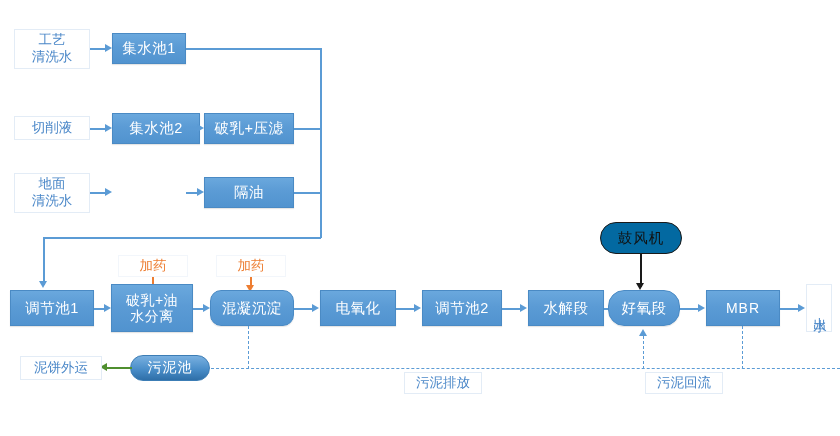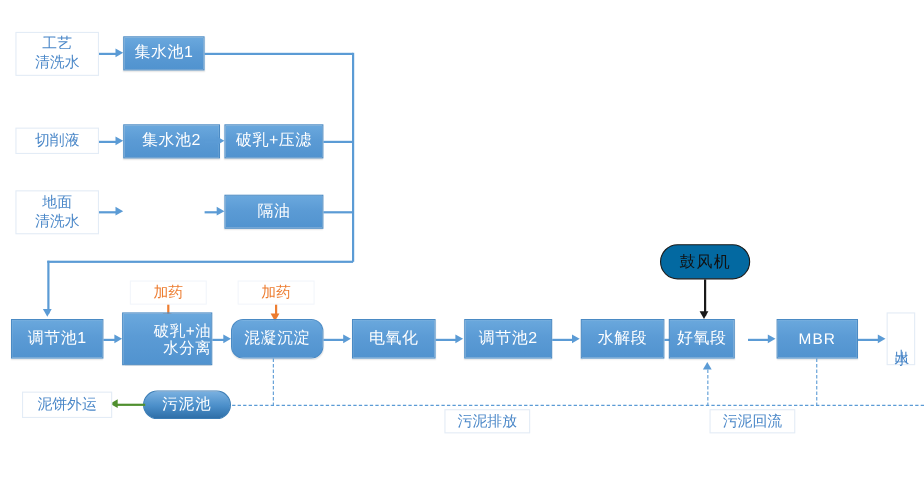--- a/index.html
+++ b/index.html
@@ -159,21 +159,21 @@
   <div class="ar ar-d orange" style="left:246px;top:285px;"></div>
 
   <div class="term" style="left:600px;top:222px;width:82px;height:32px;">鼓风机</div>
   <div class="ln lnv black" style="left:640px;top:254px;height:33px;"></div>
   <div class="ar ar-d black" style="left:636px;top:283px;"></div>
 
   <div class="pbox" style="left:10px;top:290px;width:84px;height:36px;">调节池1</div>
   <div class="ln lnh" style="left:94px;top:308px;width:12px;"></div>
   <div class="ar ar-r" style="left:104px;top:304px;"></div>
 
-  <div class="pbox two" style="left:111px;top:284px;width:82px;height:48px;flex-direction:column;align-items:flex-end;">
+  <div class="pbox two" style="left:111px;top:284px;width:82px;height:48px;flex-direction:column;">
     <span>破乳+油</span>
     <span>水分离</span>
   </div>
   <div class="ln lnh" style="left:193px;top:308px;width:12px;"></div>
   <div class="ar ar-r" style="left:203px;top:304px;"></div>
 
   <div class="pbox" style="left:210px;top:290px;width:84px;height:36px;border-radius:11px;">混凝沉淀</div>
   <div class="ln lnh" style="left:294px;top:308px;width:21px;"></div>
   <div class="ar ar-r" style="left:312px;top:304px;"></div>
 
@@ -182,21 +182,21 @@
   <div class="ar ar-r" style="left:414px;top:304px;"></div>
 
   <div class="pbox" style="left:422px;top:290px;width:80px;height:36px;">调节池2</div>
   <div class="ln lnh" style="left:502px;top:308px;width:21px;"></div>
   <div class="ar ar-r" style="left:520px;top:304px;"></div>
 
   <div class="pbox" style="left:528px;top:290px;width:76px;height:36px;">水解段</div>
   <div class="ln lnh" style="left:604px;top:308px;width:21px;"></div>
   <div class="ar ar-r" style="left:622px;top:304px;"></div>
 
-  <div class="pbox" style="left:608px;top:290px;width:60px;height:36px;">好氧段</div>
+  <div class="pbox" style="left:608px;top:290px;width:72px;height:36px;border-radius:16px;">好氧段</div>
   <div class="ln lnh" style="left:680px;top:308px;width:21px;"></div>
   <div class="ar ar-r" style="left:698px;top:304px;"></div>
 
   <div class="pbox latin" style="left:706px;top:290px;width:74px;height:36px;">MBR</div>
   <div class="ln lnh" style="left:780px;top:308px;width:21px;"></div>
   <div class="ar ar-r" style="left:798px;top:304px;"></div>
 
   <div class="lbl vert" style="left:806px;top:284px;width:26px;height:48px;">出水</div>
 
   <div class="dash-v" style="left:248px;top:326px;height:43px;"></div>

